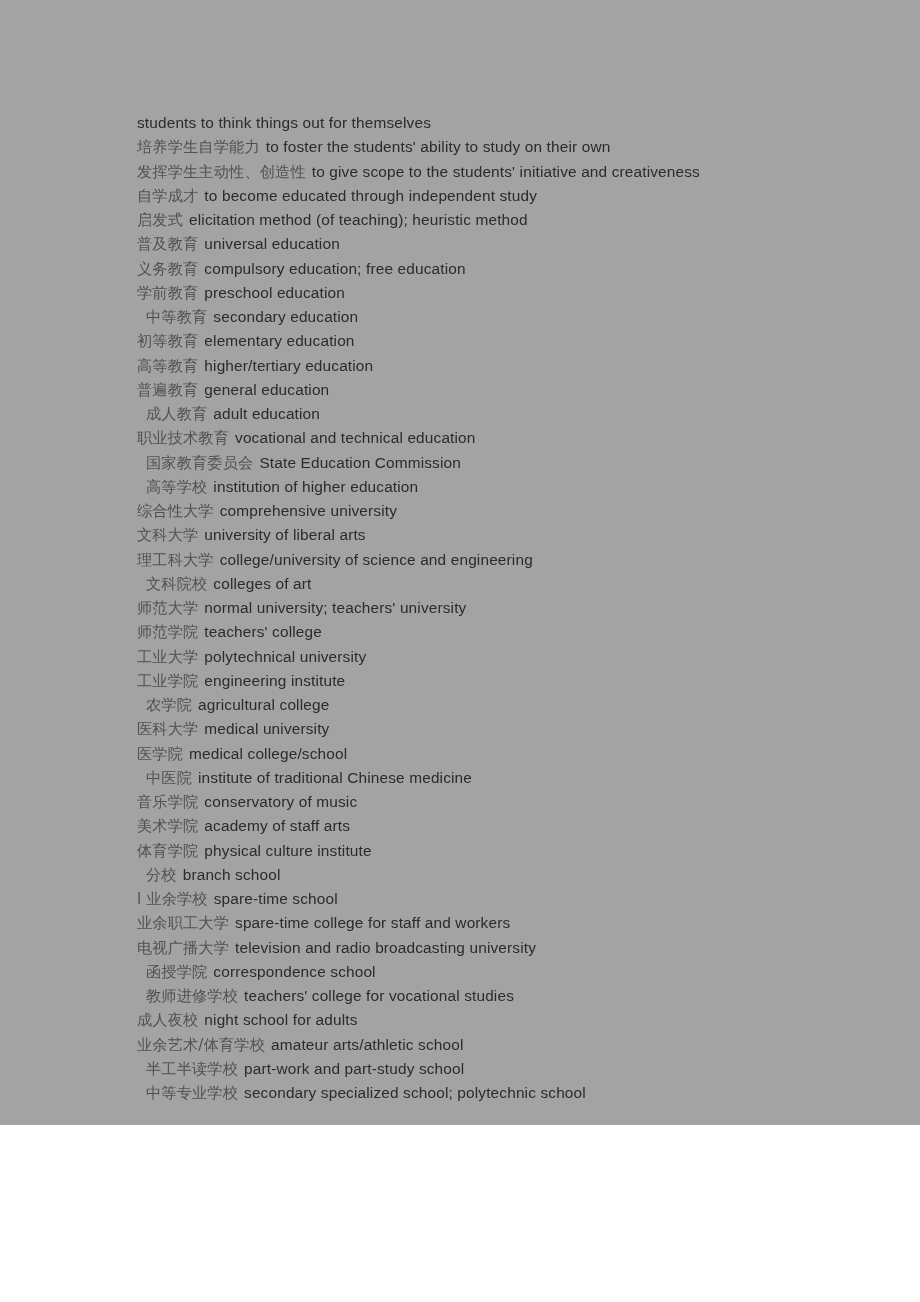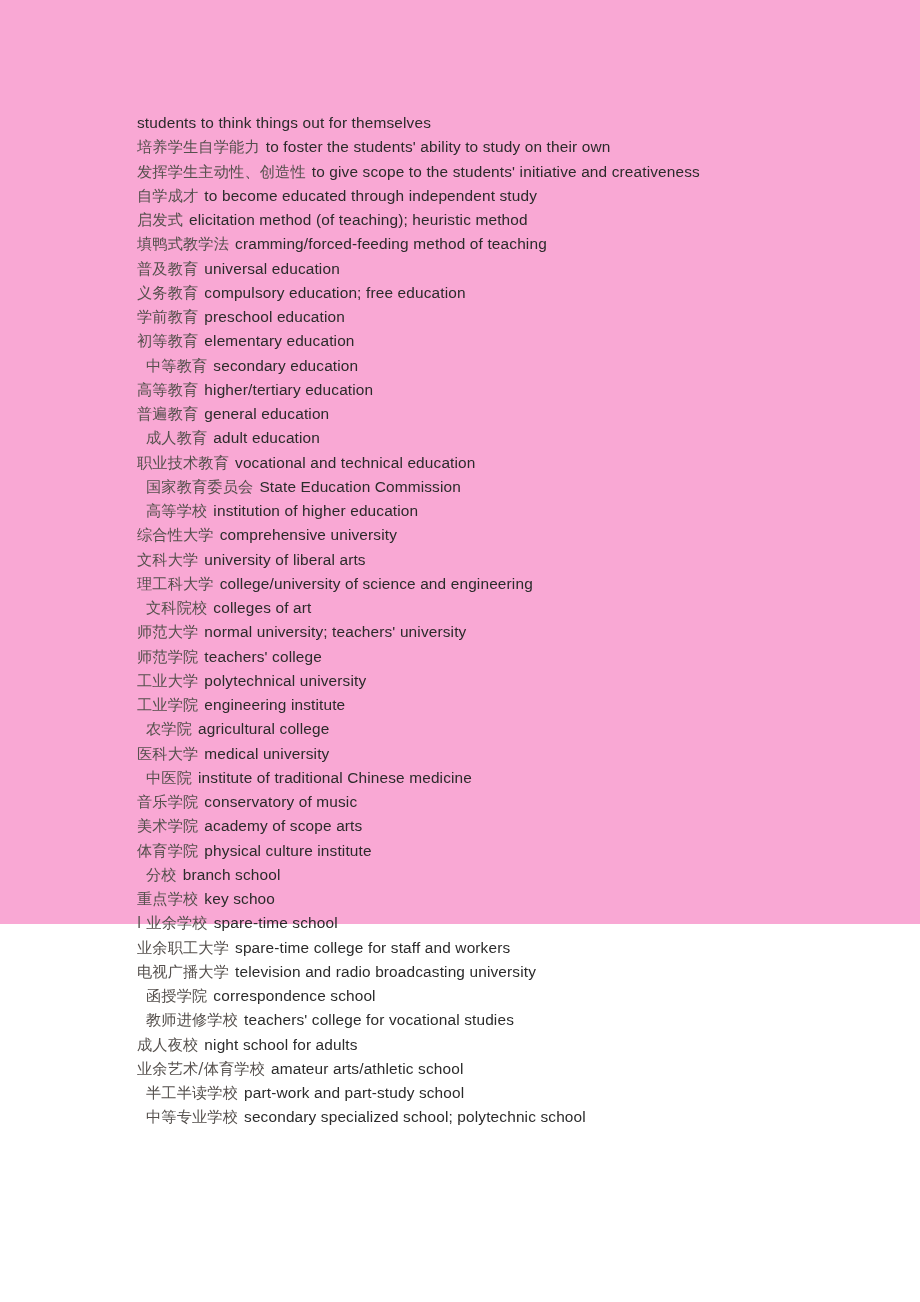--- a/index.html
+++ b/index.html
@@ -9,22 +9,22 @@
     background: #ffffff;
   }
   body {
     width: 920px;
     height: 1302px;
     overflow: hidden;
     font-family: "Liberation Sans", "DejaVu Sans", sans-serif;
   }
   #doc-page {
     width: 920px;
-    height: 924px;
-    background: #f9a8d4;
+    height: 1125px;
+    background: #a3a3a3;
     box-sizing: border-box;
     padding-top: 111px;
     padding-left: 137px;
     padding-right: 20px;
   }
   #glossary-list {
     list-style: none;
     margin: 0;
     padding: 0;
   }
@@ -60,48 +60,47 @@
 </head>
 <body>
 
 <div id="doc-page">
   <div id="glossary-list">
       <div class="glossary-line plain"><span class="term-en">students to think things out for themselves</span></div>
       <div class="glossary-line"><span class="term-zh">培养学生自学能力</span><span class="term-gap"></span><span class="term-en">to foster the students' ability to study on their own</span></div>
       <div class="glossary-line"><span class="term-zh">发挥学生主动性、创造性</span><span class="term-gap"></span><span class="term-en">to give scope to the students' initiative and creativeness</span></div>
       <div class="glossary-line"><span class="term-zh">自学成才</span><span class="term-gap"></span><span class="term-en">to become educated through independent study</span></div>
       <div class="glossary-line"><span class="term-zh">启发式</span><span class="term-gap"></span><span class="term-en">elicitation method (of teaching); heuristic method</span></div>
-      <div class="glossary-line"><span class="term-zh">填鸭式教学法</span><span class="term-gap"></span><span class="term-en">cramming/forced-feeding method of teaching</span></div>
       <div class="glossary-line"><span class="term-zh">普及教育</span><span class="term-gap"></span><span class="term-en">universal education</span></div>
       <div class="glossary-line"><span class="term-zh">义务教育</span><span class="term-gap"></span><span class="term-en">compulsory education; free education</span></div>
       <div class="glossary-line"><span class="term-zh">学前教育</span><span class="term-gap"></span><span class="term-en">preschool education</span></div>
+      <div class="glossary-line indent-1"><span class="term-zh">中等教育</span><span class="term-gap"></span><span class="term-en">secondary education</span></div>
       <div class="glossary-line"><span class="term-zh">初等教育</span><span class="term-gap"></span><span class="term-en">elementary education</span></div>
-      <div class="glossary-line indent-1"><span class="term-zh">中等教育</span><span class="term-gap"></span><span class="term-en">secondary education</span></div>
       <div class="glossary-line"><span class="term-zh">高等教育</span><span class="term-gap"></span><span class="term-en">higher/tertiary education</span></div>
       <div class="glossary-line"><span class="term-zh">普遍教育</span><span class="term-gap"></span><span class="term-en">general education</span></div>
       <div class="glossary-line indent-1"><span class="term-zh">成人教育</span><span class="term-gap"></span><span class="term-en">adult education</span></div>
       <div class="glossary-line"><span class="term-zh">职业技术教育</span><span class="term-gap"></span><span class="term-en">vocational and technical education</span></div>
       <div class="glossary-line indent-1"><span class="term-zh">国家教育委员会</span><span class="term-gap"></span><span class="term-en">State Education Commission</span></div>
       <div class="glossary-line indent-1"><span class="term-zh">高等学校</span><span class="term-gap"></span><span class="term-en">institution of higher education</span></div>
       <div class="glossary-line"><span class="term-zh">综合性大学</span><span class="term-gap"></span><span class="term-en">comprehensive university</span></div>
       <div class="glossary-line"><span class="term-zh">文科大学</span><span class="term-gap"></span><span class="term-en">university of liberal arts</span></div>
       <div class="glossary-line"><span class="term-zh">理工科大学</span><span class="term-gap"></span><span class="term-en">college/university of science and engineering</span></div>
       <div class="glossary-line indent-1"><span class="term-zh">文科院校</span><span class="term-gap"></span><span class="term-en">colleges of art</span></div>
       <div class="glossary-line"><span class="term-zh">师范大学</span><span class="term-gap"></span><span class="term-en">normal university; teachers' university</span></div>
       <div class="glossary-line"><span class="term-zh">师范学院</span><span class="term-gap"></span><span class="term-en">teachers' college</span></div>
       <div class="glossary-line"><span class="term-zh">工业大学</span><span class="term-gap"></span><span class="term-en">polytechnical university</span></div>
       <div class="glossary-line"><span class="term-zh">工业学院</span><span class="term-gap"></span><span class="term-en">engineering institute</span></div>
       <div class="glossary-line indent-1"><span class="term-zh">农学院</span><span class="term-gap"></span><span class="term-en">agricultural college</span></div>
       <div class="glossary-line"><span class="term-zh">医科大学</span><span class="term-gap"></span><span class="term-en">medical university</span></div>
+      <div class="glossary-line"><span class="term-zh">医学院</span><span class="term-gap"></span><span class="term-en">medical college/school</span></div>
       <div class="glossary-line indent-1"><span class="term-zh">中医院</span><span class="term-gap"></span><span class="term-en">institute of traditional Chinese medicine</span></div>
       <div class="glossary-line"><span class="term-zh">音乐学院</span><span class="term-gap"></span><span class="term-en">conservatory of music</span></div>
-      <div class="glossary-line"><span class="term-zh">美术学院</span><span class="term-gap"></span><span class="term-en">academy of scope arts</span></div>
+      <div class="glossary-line"><span class="term-zh">美术学院</span><span class="term-gap"></span><span class="term-en">academy of staff arts</span></div>
       <div class="glossary-line"><span class="term-zh">体育学院</span><span class="term-gap"></span><span class="term-en">physical culture institute</span></div>
       <div class="glossary-line indent-1"><span class="term-zh">分校</span><span class="term-gap"></span><span class="term-en">branch school</span></div>
-      <div class="glossary-line"><span class="term-zh">重点学校</span><span class="term-gap"></span><span class="term-en">key schoo</span></div>
       <div class="glossary-line"><span class="term-zh">l 业余学校</span><span class="term-gap"></span><span class="term-en">spare-time school</span></div>
       <div class="glossary-line"><span class="term-zh">业余职工大学</span><span class="term-gap"></span><span class="term-en">spare-time college for staff and workers</span></div>
       <div class="glossary-line"><span class="term-zh">电视广播大学</span><span class="term-gap"></span><span class="term-en">television and radio broadcasting university</span></div>
       <div class="glossary-line indent-1"><span class="term-zh">函授学院</span><span class="term-gap"></span><span class="term-en">correspondence school</span></div>
       <div class="glossary-line indent-1"><span class="term-zh">教师进修学校</span><span class="term-gap"></span><span class="term-en">teachers' college for vocational studies</span></div>
       <div class="glossary-line"><span class="term-zh">成人夜校</span><span class="term-gap"></span><span class="term-en">night school for adults</span></div>
       <div class="glossary-line"><span class="term-zh">业余艺术/体育学校</span><span class="term-gap"></span><span class="term-en">amateur arts/athletic school</span></div>
       <div class="glossary-line indent-1"><span class="term-zh">半工半读学校</span><span class="term-gap"></span><span class="term-en">part-work and part-study school</span></div>
       <div class="glossary-line indent-1"><span class="term-zh">中等专业学校</span><span class="term-gap"></span><span class="term-en">secondary specialized school; polytechnic school</span></div>
     </div>

